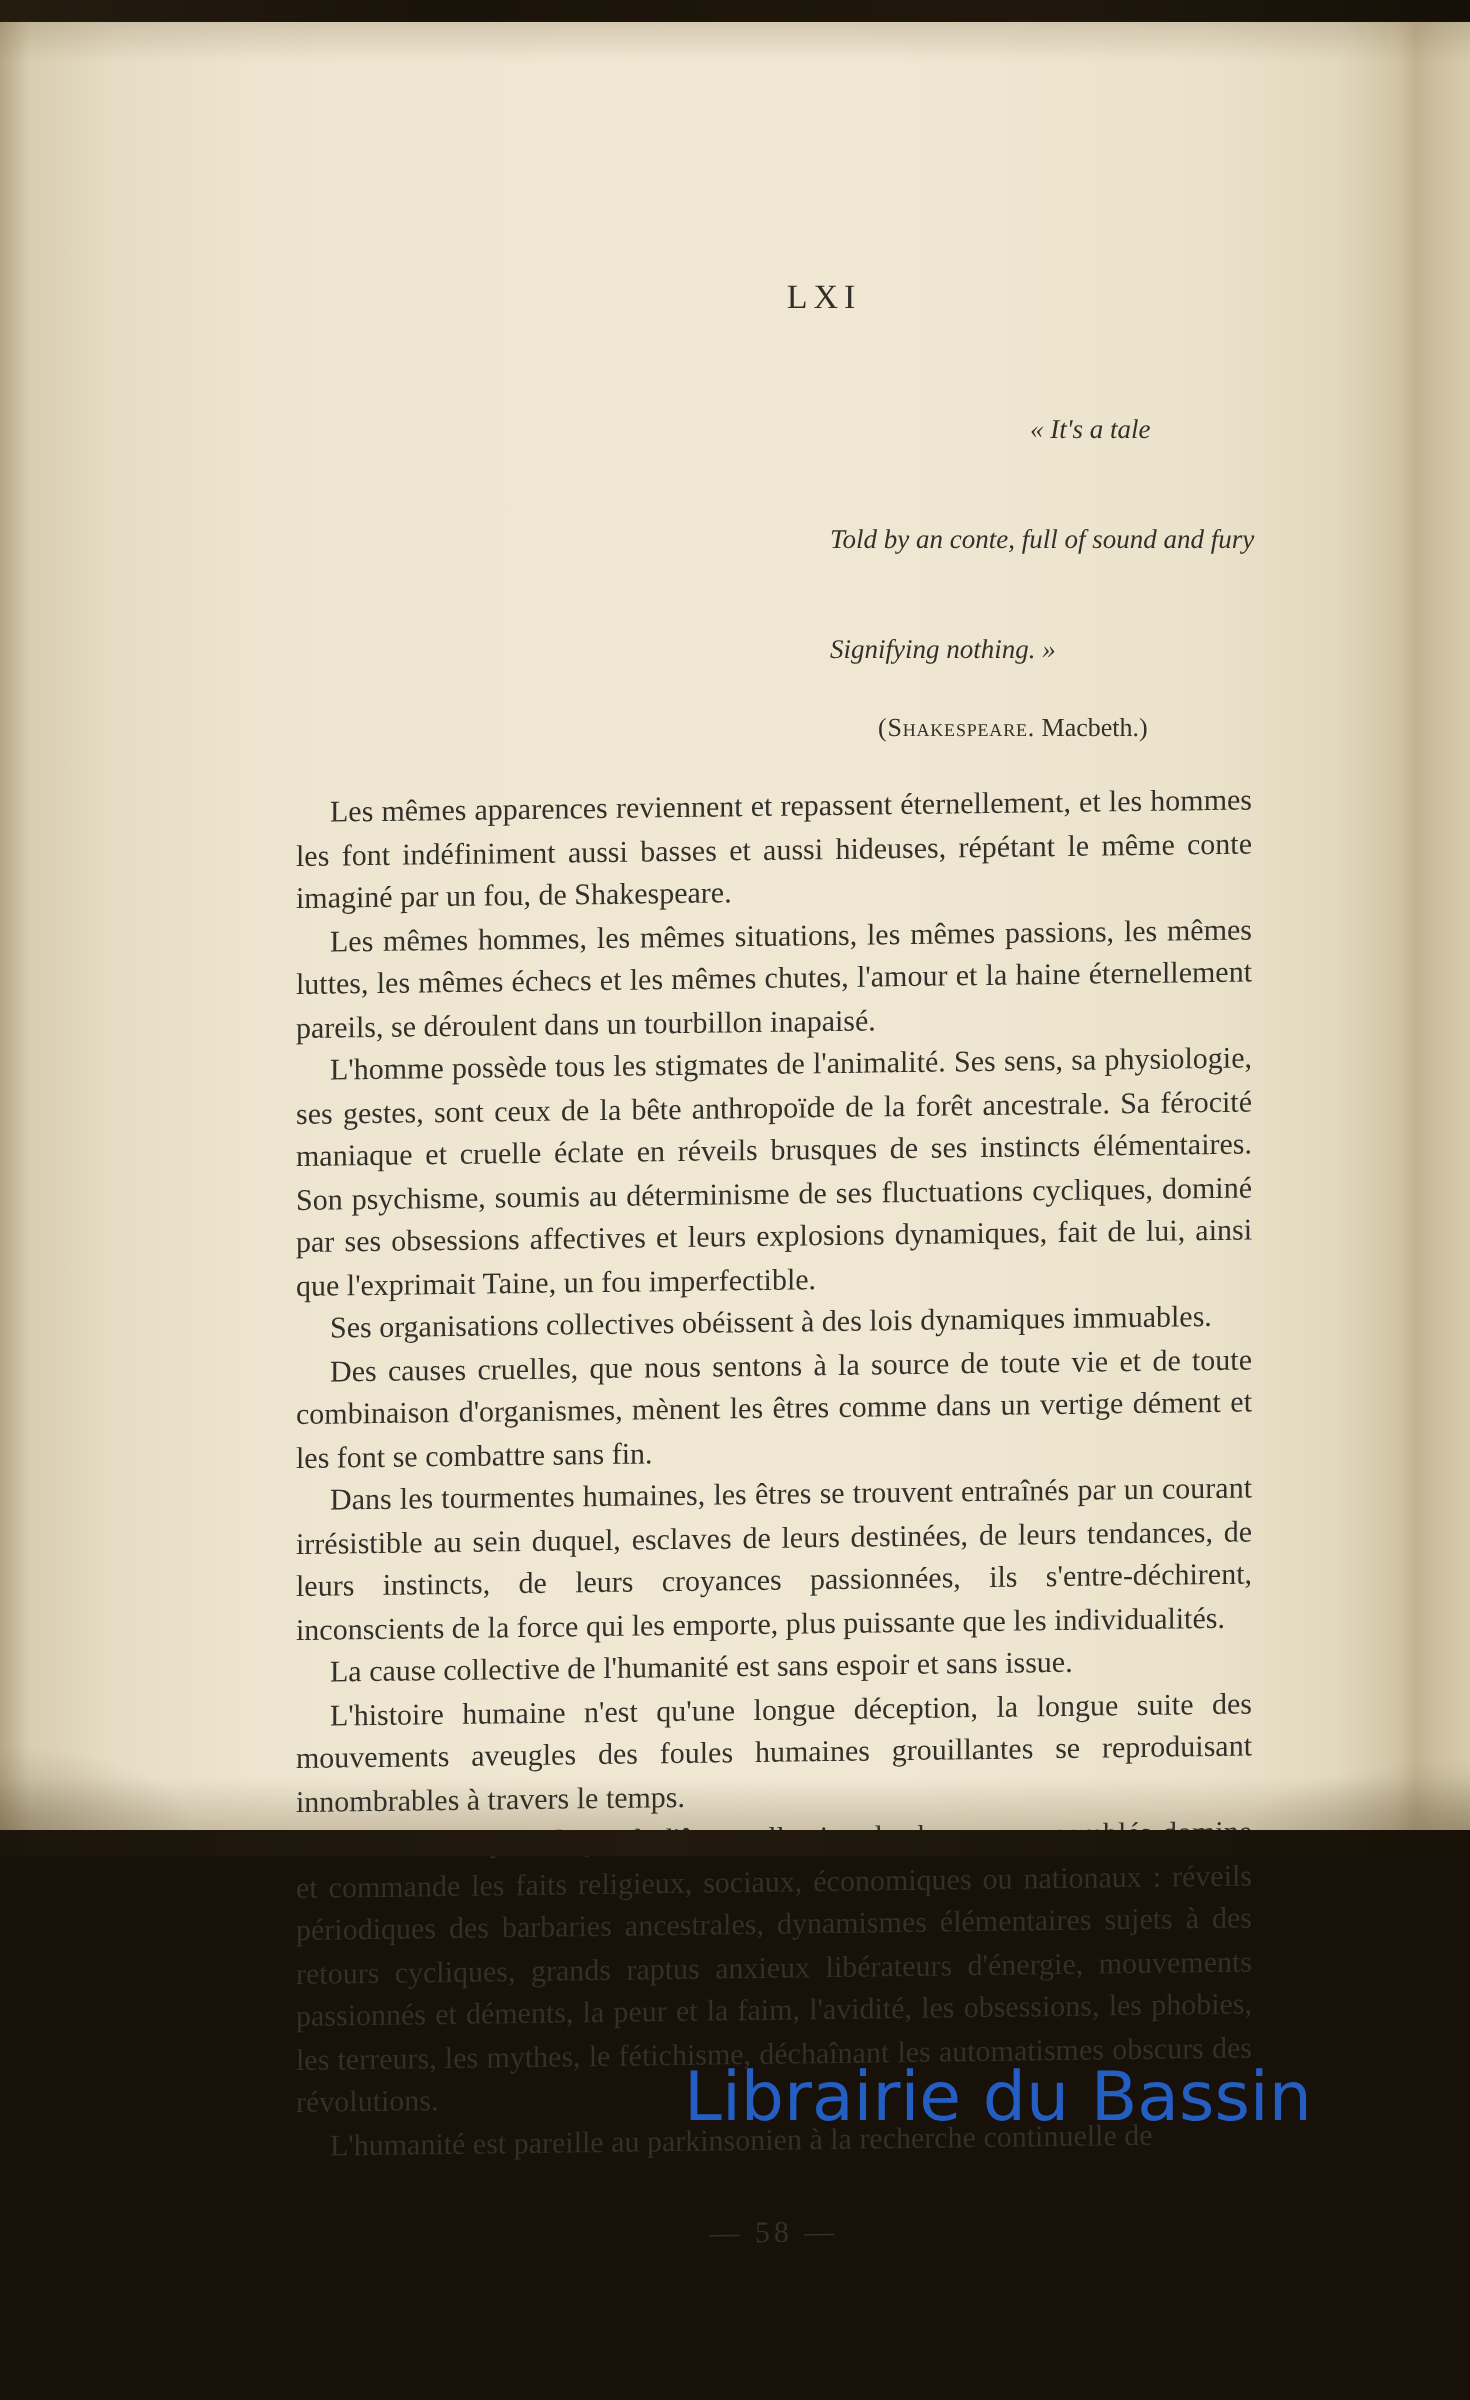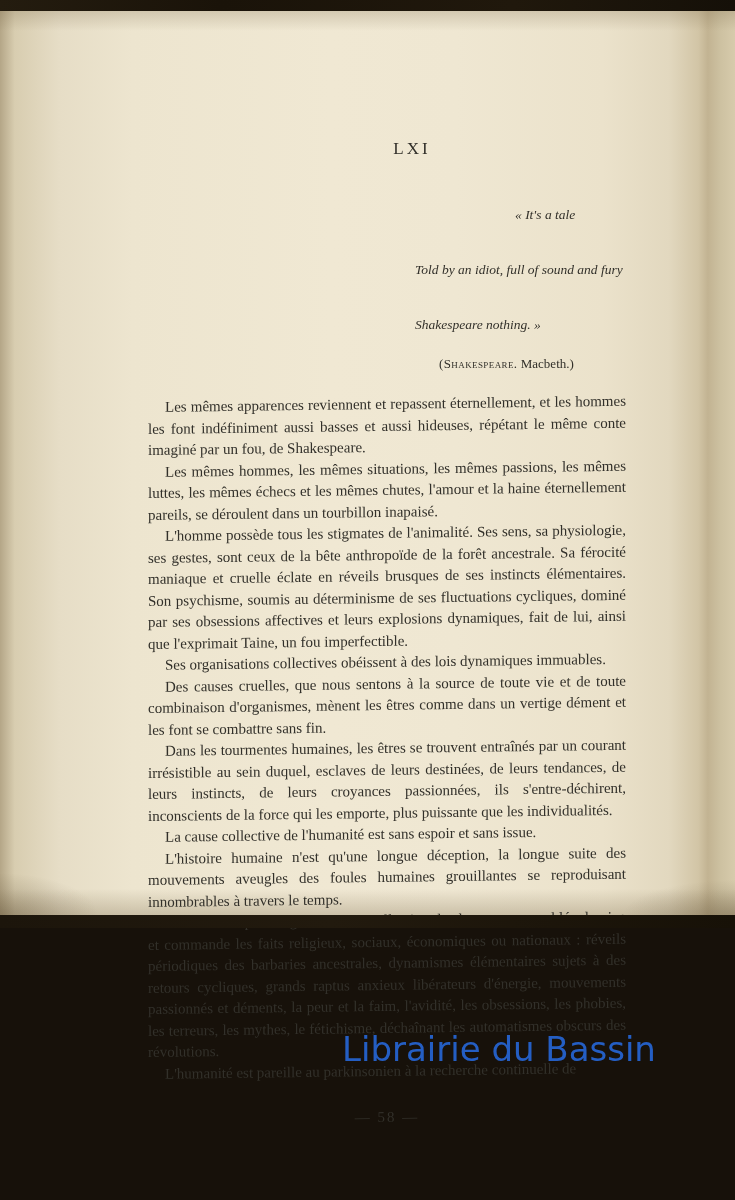--- a/index.html
+++ b/index.html
@@ -132,22 +132,22 @@
 
   <div class="edge-top"></div>
 
   <div class="paper">
     <div class="text-block">
 
       <h1 class="chapter">LXI</h1>
 
       <div class="epigraph">
         <div class="ep-line ep-first">« It's a tale</div>
-        <div class="ep-line">Told by an idiot, full of sound and fury</div>
-        <div class="ep-line">Shakespeare nothing. »</div>
+        <div class="ep-line">Told by an conte, full of sound and fury</div>
+        <div class="ep-line">Signifying nothing. »</div>
         <div class="attribution">
           <span class="smallcaps">(Shakespeare.</span><span> Macbeth.)</span>
         </div>
       </div>
 
       <div class="body">
         <p>Les mêmes apparences reviennent et repassent éternellement, et les hommes les font indéfiniment aussi basses et aussi hideuses, répétant le même conte imaginé par un fou, de Shakespeare.</p>
         <p>Les mêmes hommes, les mêmes situations, les mêmes passions, les mêmes luttes, les mêmes échecs et les mêmes chutes, l'amour et la haine éternellement pareils, se déroulent dans un tourbillon inapaisé.</p>
         <p>L'homme possède tous les stigmates de l'animalité. Ses sens, sa physiologie, ses gestes, sont ceux de la bête anthropoïde de la forêt ancestrale. Sa férocité maniaque et cruelle éclate en réveils brusques de ses instincts élémentaires. Son psychisme, soumis au déterminisme de ses fluctuations cycliques, dominé par ses obsessions affectives et leurs explosions dynamiques, fait de lui, ainsi que l'exprimait Taine, un fou imperfectible.</p>
         <p>Ses organisations collectives obéissent à des lois dynamiques immuables.</p>

